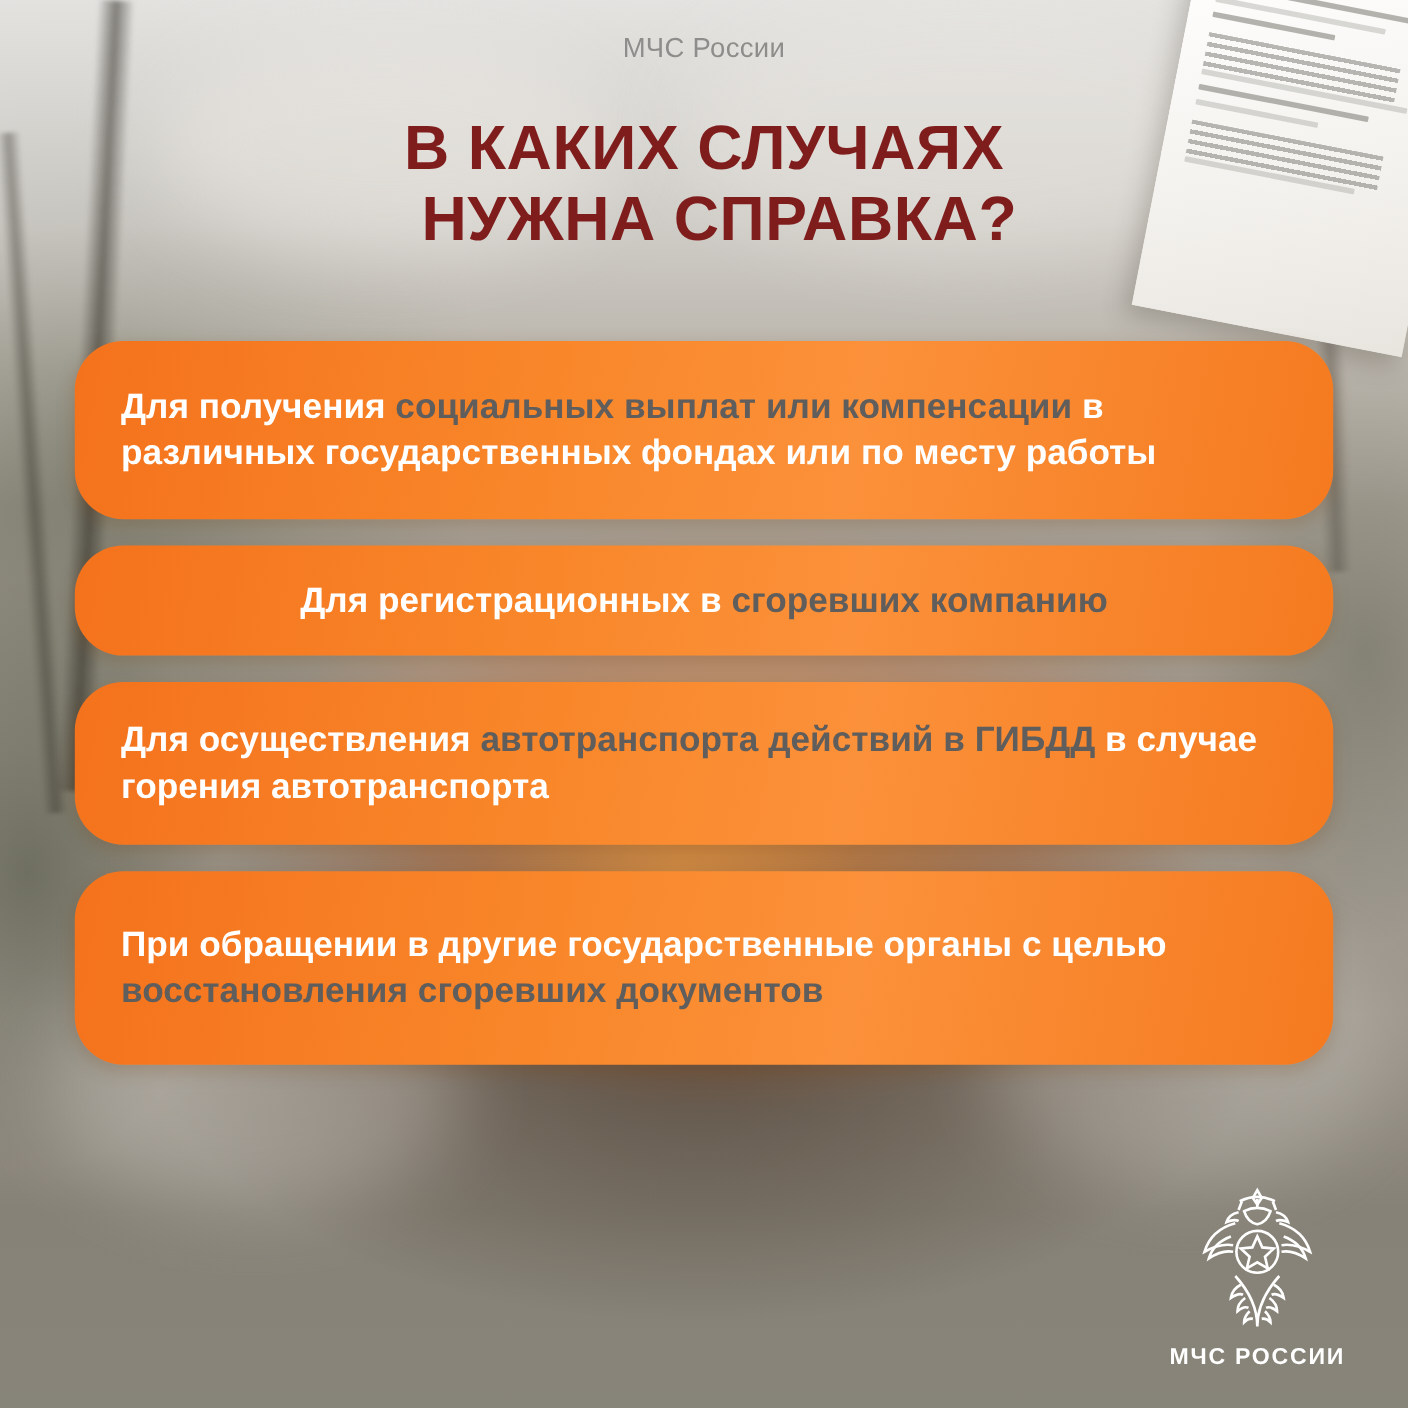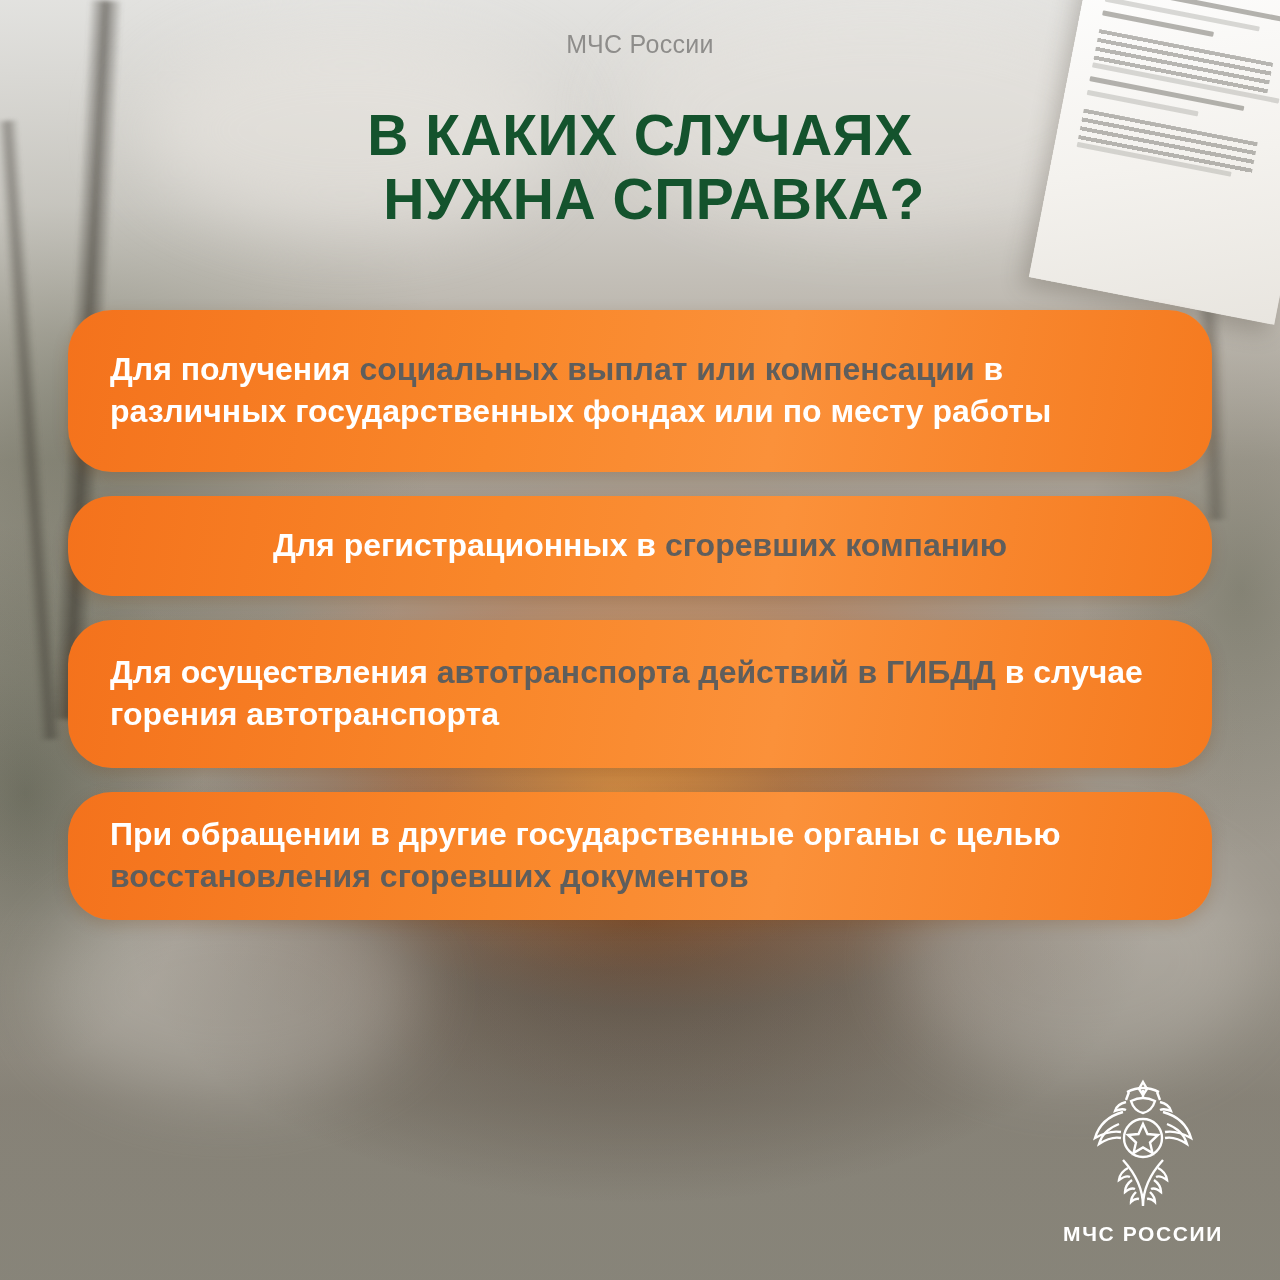--- a/index.html
+++ b/index.html
@@ -105,21 +105,21 @@
     letter-spacing: 0.3px;
     font-weight: 400;
   }
 
   .headline {
     position: absolute;
     top: 104px;
     left: 0;
     width: 100%;
     text-align: center;
-    color: #14532d;
+    color: #7f1d1d;
     font-size: 57px;
     line-height: 1.12;
     font-weight: 700;
     letter-spacing: 0.5px;
     text-transform: uppercase;
   }
   .headline .l2 { display: block; padding-left: 28px; }
 
   
   .cards {
@@ -143,21 +143,21 @@
     line-height: 1.30;
     font-weight: 700;
     margin-bottom: 24px;
   }
   .card span { display: inline; }
   .card .soft { color: #5f5e5c; }
 
   .card.c1 { height: 162px; }
   .card.c2 { height: 100px; }
   .card.c3 { height: 148px; }
-  .card.c4 { height: 128px; }
+  .card.c4 { height: 176px; }
   .card.c5 { height: 150px; }
 
   
   .emblem {
     position: absolute;
     right: 42px;
     bottom: 34px;
     width: 190px;
     text-align: center;
     color: #ffffff;

